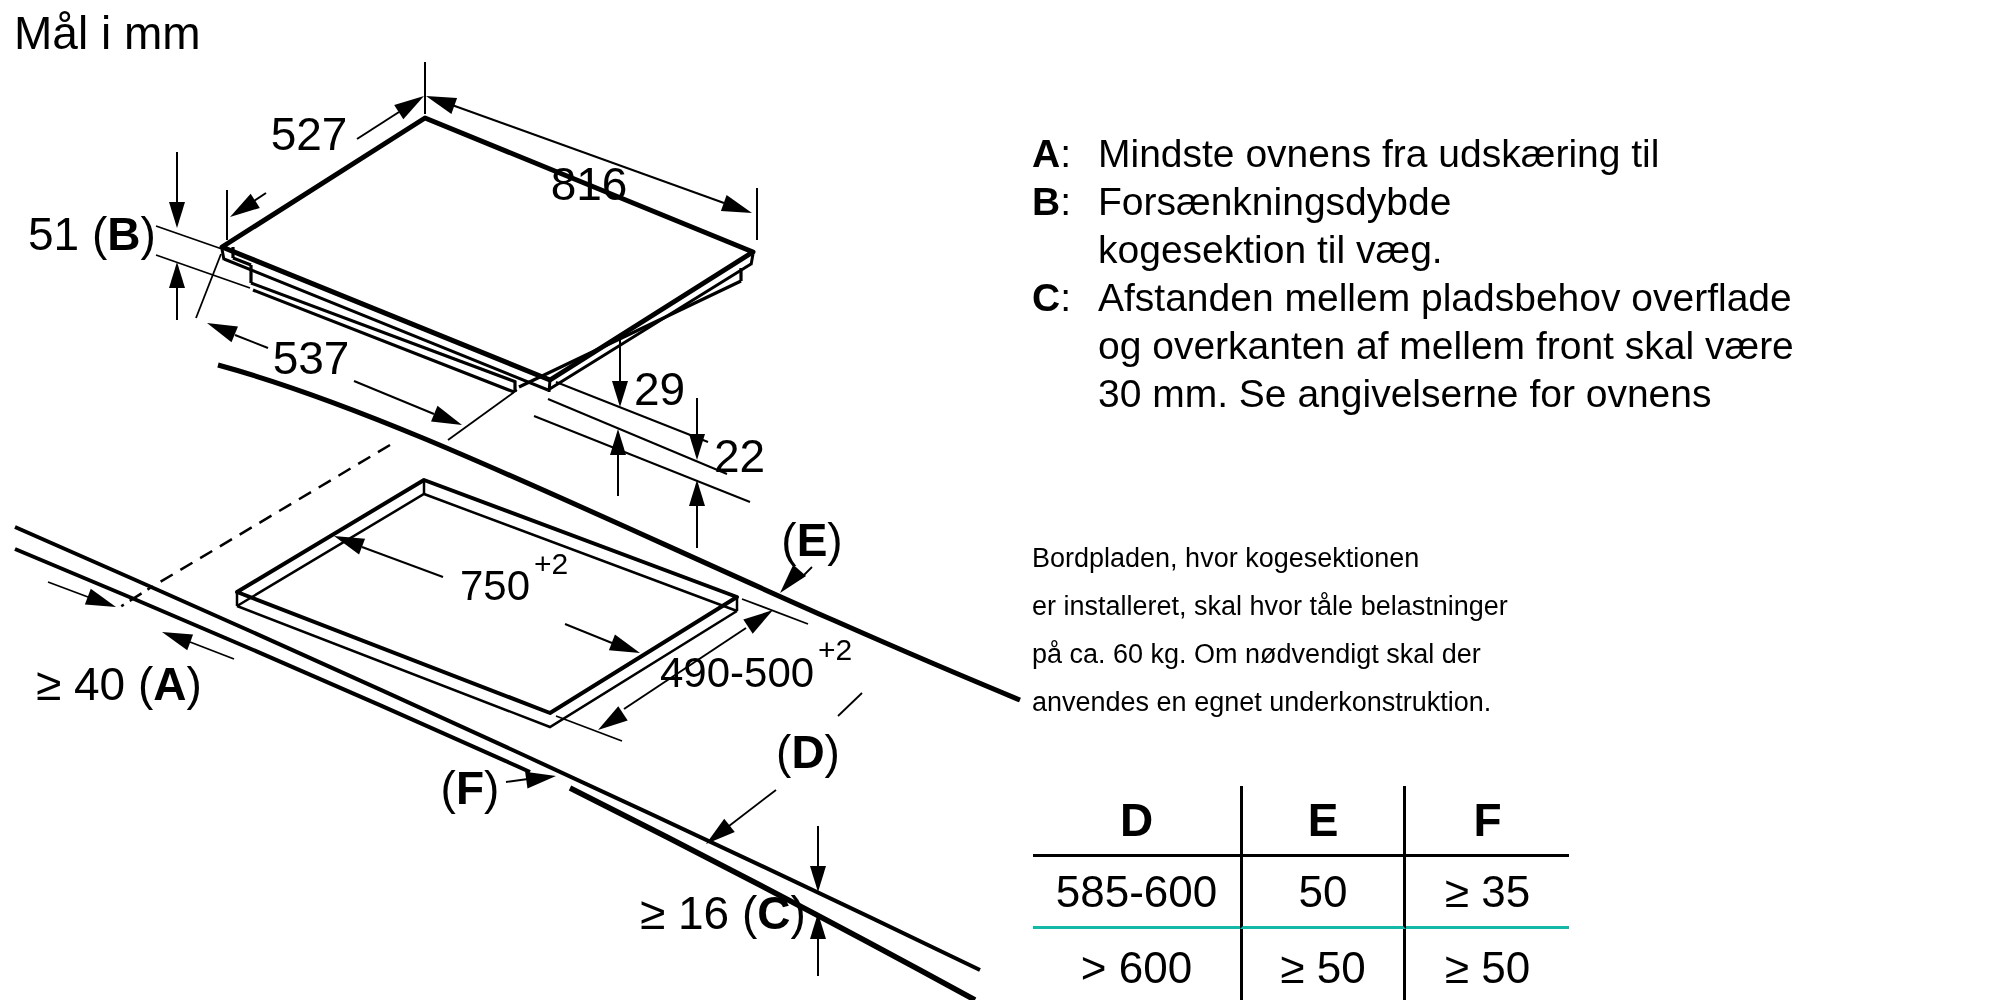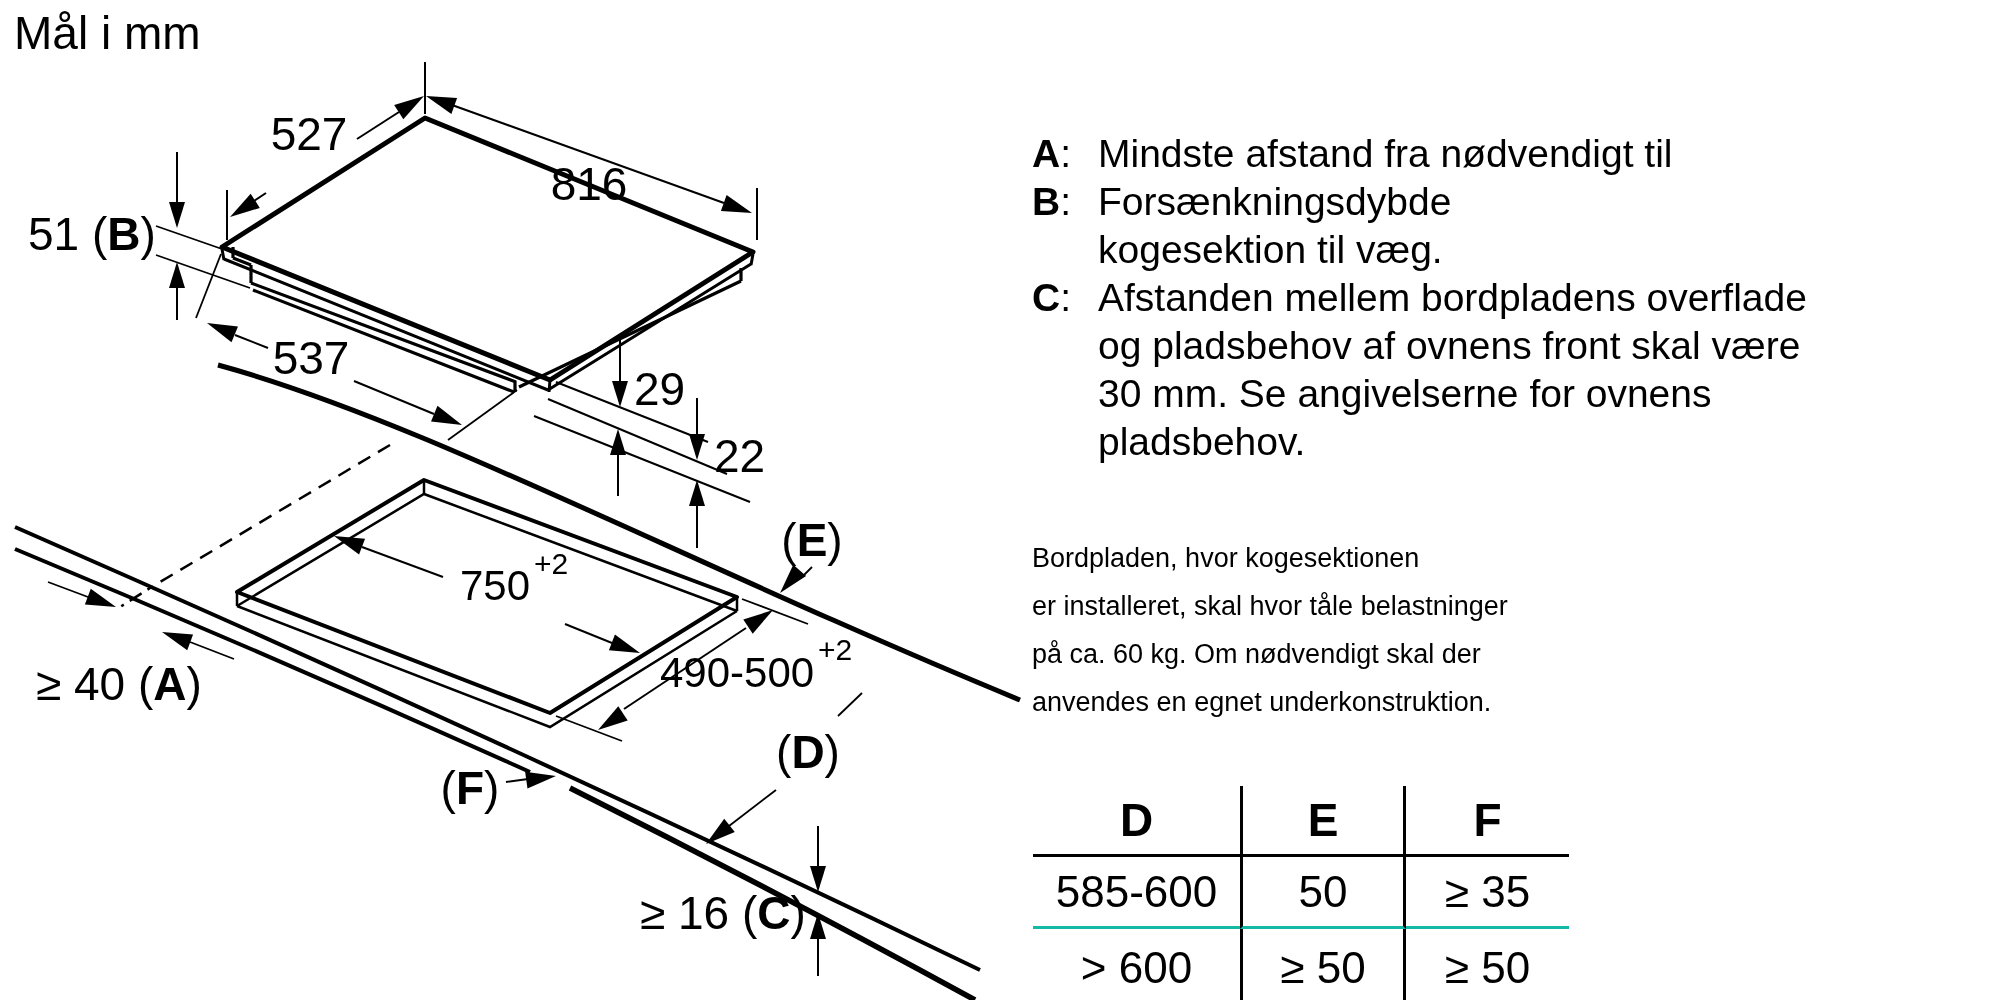--- a/index.html
+++ b/index.html
@@ -167,27 +167,26 @@
     <g>
       <path class="ln" d="M48,582 L96,600" stroke-width="1.8"></path>
       <polygon class="ah" points="0,0 -30,-8.5 -30,8.5" transform="translate(116,607) rotate(20.2)"></polygon>
       <polygon class="ah" points="0,0 -30,-8.5 -30,8.5" transform="translate(162,632) rotate(-159.8)"></polygon>
       <path class="ln" d="M190,642 L234,659" stroke-width="1.8"></path>
       <text class="dimnum" x="36" y="700"><tspan>≥ 40 (</tspan><tspan class="cap">A</tspan><tspan>)</tspan></text>
     </g>
   </svg>
 
   <div class="legend">
-    <div class="lg-row"><span class="lg-key"><b>A</b><span>:</span></span><span>Mindste afstand fra nødvendigt til</span></div>
+    <div class="lg-row"><span class="lg-key"><b>A</b><span>:</span></span><span>Mindste ovnens fra udskæring til</span></div>
     <div class="lg-row"><span class="lg-key"><b>B</b><span>:</span></span><span>Forsænkningsdybde</span></div>
     <div class="lg-row cont"><span>kogesektion til væg.</span></div>
-    <div class="lg-row"><span class="lg-key"><b>C</b><span>:</span></span><span>Afstanden mellem bordpladens overflade</span></div>
-    <div class="lg-row cont"><span>og pladsbehov af ovnens front skal være</span></div>
+    <div class="lg-row"><span class="lg-key"><b>C</b><span>:</span></span><span>Afstanden mellem pladsbehov overflade</span></div>
+    <div class="lg-row cont"><span>og overkanten af mellem front skal være</span></div>
     <div class="lg-row cont"><span>30 mm. Se angivelserne for ovnens</span></div>
-    <div class="lg-row cont"><span>pladsbehov.</span></div>
   </div>
 
   <div class="note">
     <div>Bordpladen, hvor kogesektionen</div>
     <div>er installeret, skal hvor tåle belastninger</div>
     <div>på ca. 60 kg. Om nødvendigt skal der</div>
     <div>anvendes en egnet underkonstruktion.</div>
   </div>
 
   <div class="dim-table">

